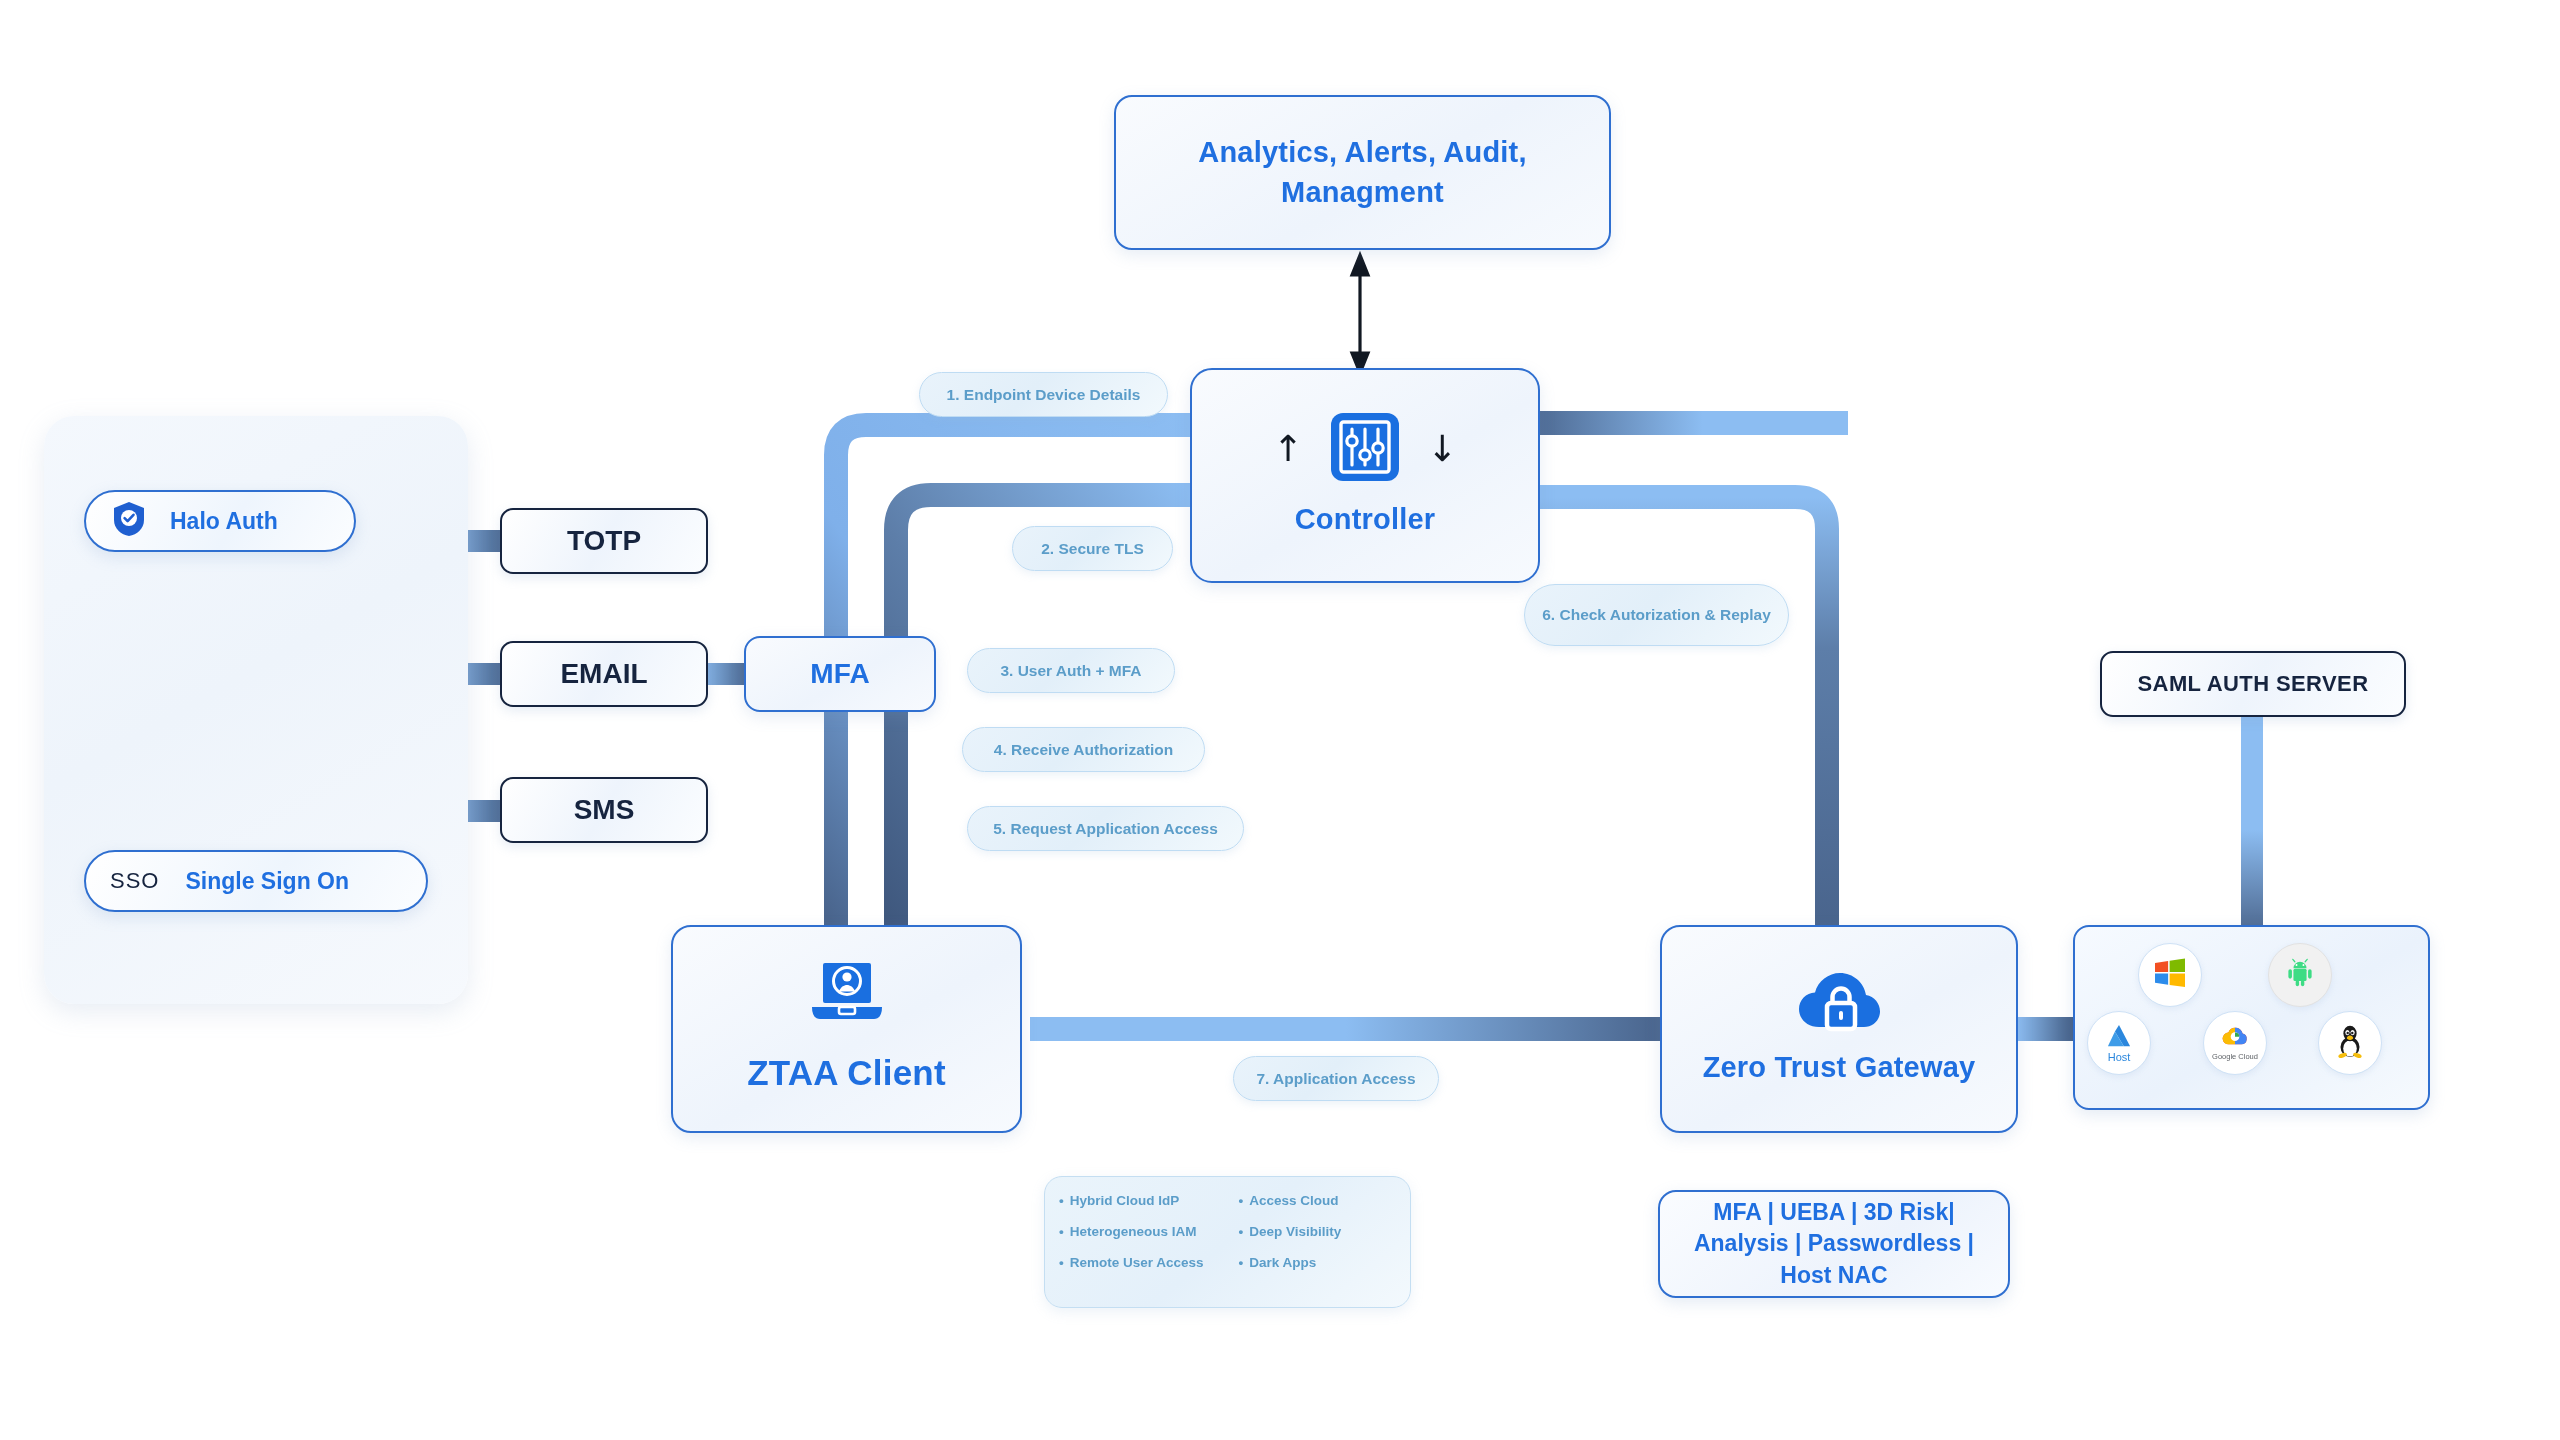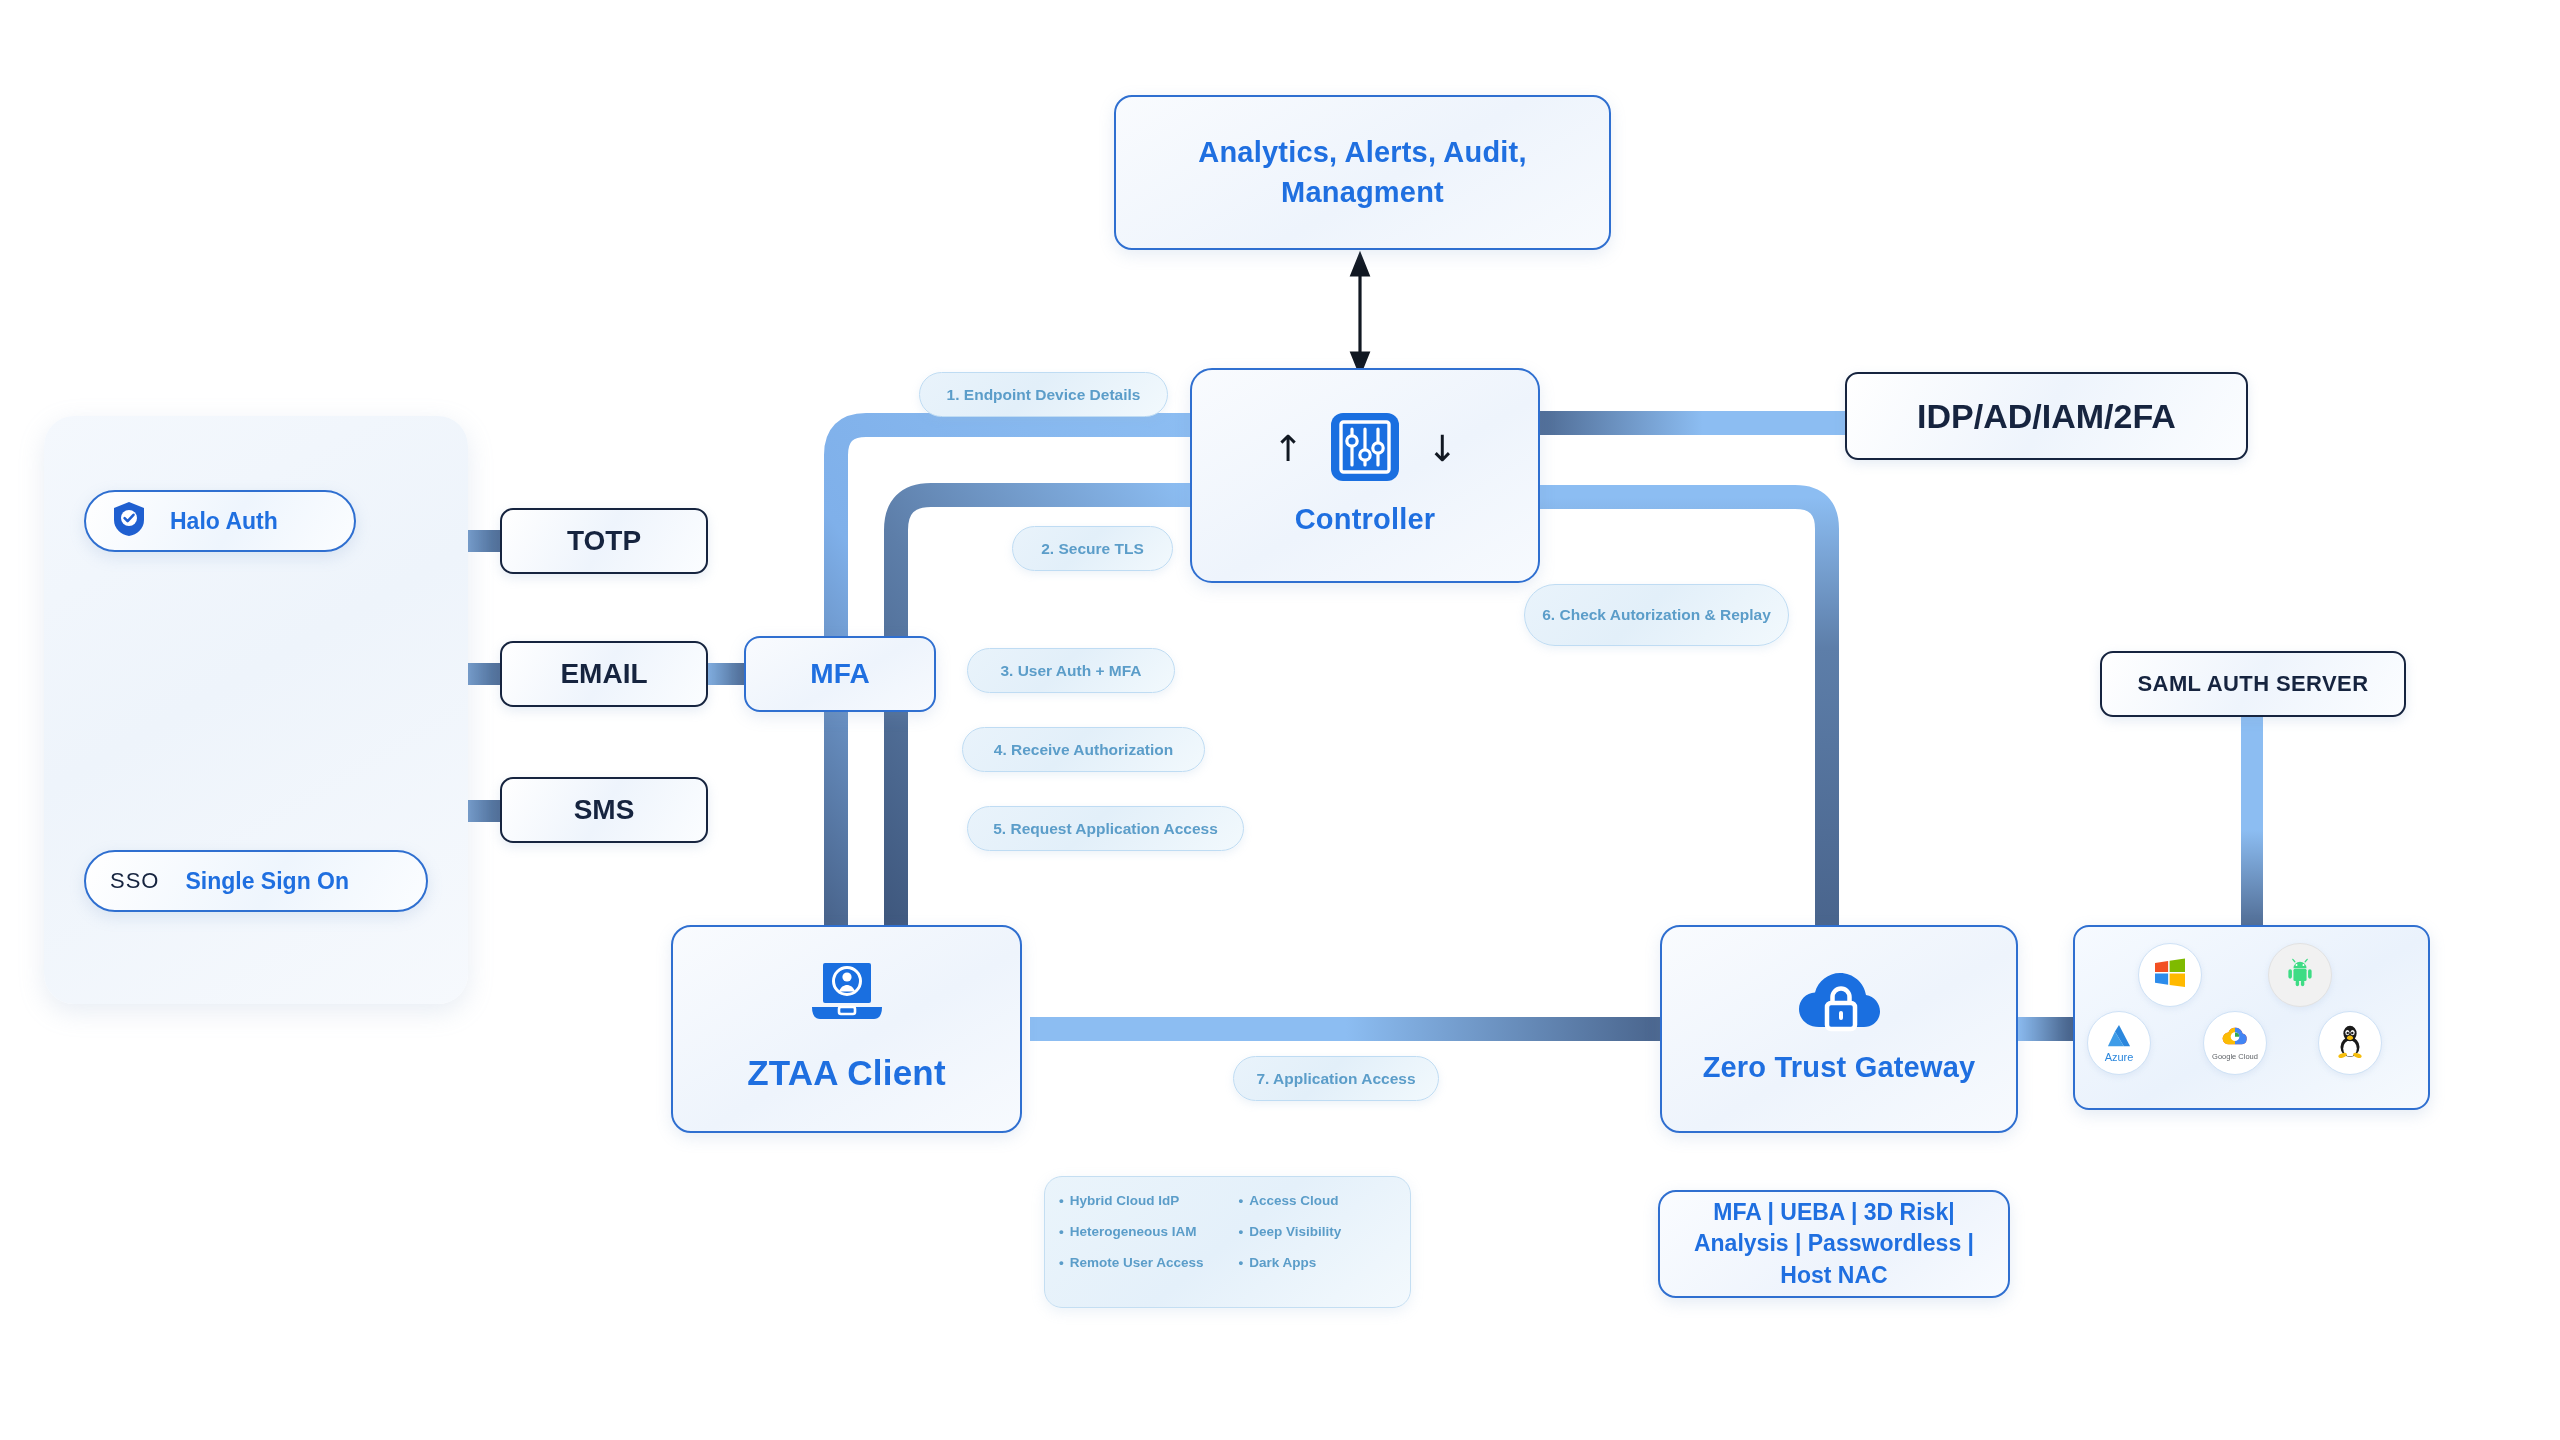--- a/index.html
+++ b/index.html
@@ -215,23 +215,20 @@
           <circle cx="23" cy="30" r="5.2" fill="#1a6fe0" stroke="#ffffff" stroke-width="3.2"></circle>
           <circle cx="36" cy="44" r="5.2" fill="#1a6fe0" stroke="#ffffff" stroke-width="3.2"></circle>
           <circle cx="49" cy="37" r="5.2" fill="#1a6fe0" stroke="#ffffff" stroke-width="3.2"></circle>
         </svg>
       </span>
       <span style="font-size:36px;color:#111822;line-height:1;font-family:'DejaVu Sans',sans-serif;">↓</span>
     </div>
     <span class="cap" style="font-size:29px;margin-top:16px;">Controller</span>
   </div>
 
-  <div class="box-navy" style="left:1845px;top:372px;width:403px;height:88px;font-size:34px;">
-    <span>IDP/AD/IAM/2FA</span>
-  </div>
 
   <div class="box-navy" style="left:2100px;top:651px;width:306px;height:66px;font-size:22px;letter-spacing:.4px;">
     <span>SAML AUTH SERVER</span>
   </div>
 
   <div class="node" style="left:671px;top:925px;width:351px;height:208px;border-radius:20px;">
     <span style="margin-top:-6px;">
       <svg width="86" height="72" viewBox="0 0 86 72">
         <rect x="19" y="4" width="48" height="40" rx="2" fill="#1a6fe0"></rect>
         <circle cx="43" cy="22" r="13.5" fill="none" stroke="#ffffff" stroke-width="3"></circle>
@@ -285,21 +282,21 @@
         </svg>
       </span>
     </div>
     <div class="pcircle" style="left:12px;top:84px;width:62px;height:62px;flex-direction:column;">
       <span>
         <svg width="32" height="24" viewBox="0 0 34 26">
           <path d="M17 1 L29 24 H22.2 L12.6 8.2 Z" fill="#2B87DD"></path>
           <path d="M12.6 8.2 L22.2 24 H5 Z" fill="#3E9CE8"></path>
         </svg>
       </span>
-      <span style="font-size:11px;color:#2b87dd;margin-top:-1px;">Azure</span>
+      <span style="font-size:11px;color:#2b87dd;margin-top:-1px;">Host</span>
     </div>
     <div class="pcircle" style="left:128px;top:84px;width:62px;height:62px;flex-direction:column;">
       <span>
         <svg width="30" height="22" viewBox="0 0 32 24">
           <path d="M16 2 a7.6 7.6 0 0 0 -7.2 5.2 A6.4 6.4 0 0 0 9 20 h14 a6 6 0 0 0 1.3 -11.8 A7.6 7.6 0 0 0 16 2z" fill="#EA4335"></path>
           <path d="M9 20 a6.4 6.4 0 0 1 -0.2 -12.8 A7.6 7.6 0 0 1 16 2 v18z" fill="#FBBC05"></path>
           <path d="M16 2 v18 h7 a6 6 0 0 0 1.3 -11.8 A7.6 7.6 0 0 0 16 2z" fill="#4285F4"></path>
           <circle cx="16" cy="11.6" r="4.7" fill="#ffffff"></circle>
           <path d="M16 7 a4.7 4.7 0 0 1 4.7 4.6 H16z" fill="#34A853"></path>
         </svg>

